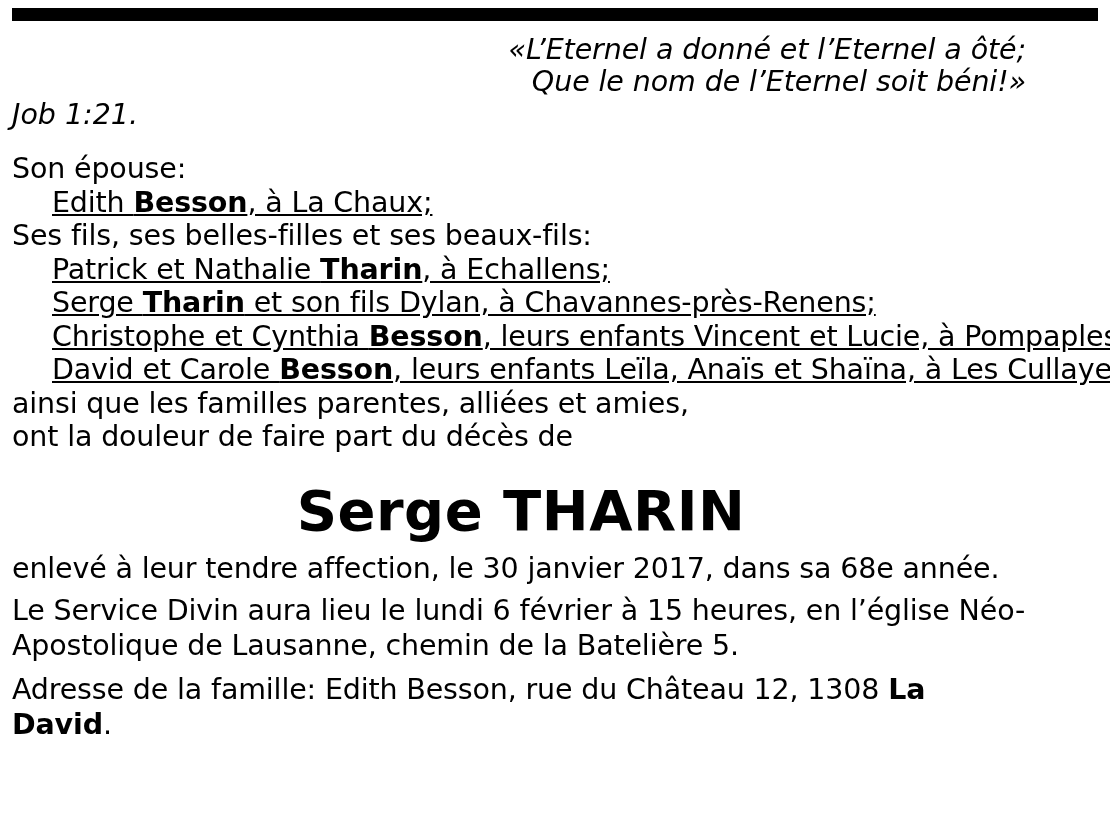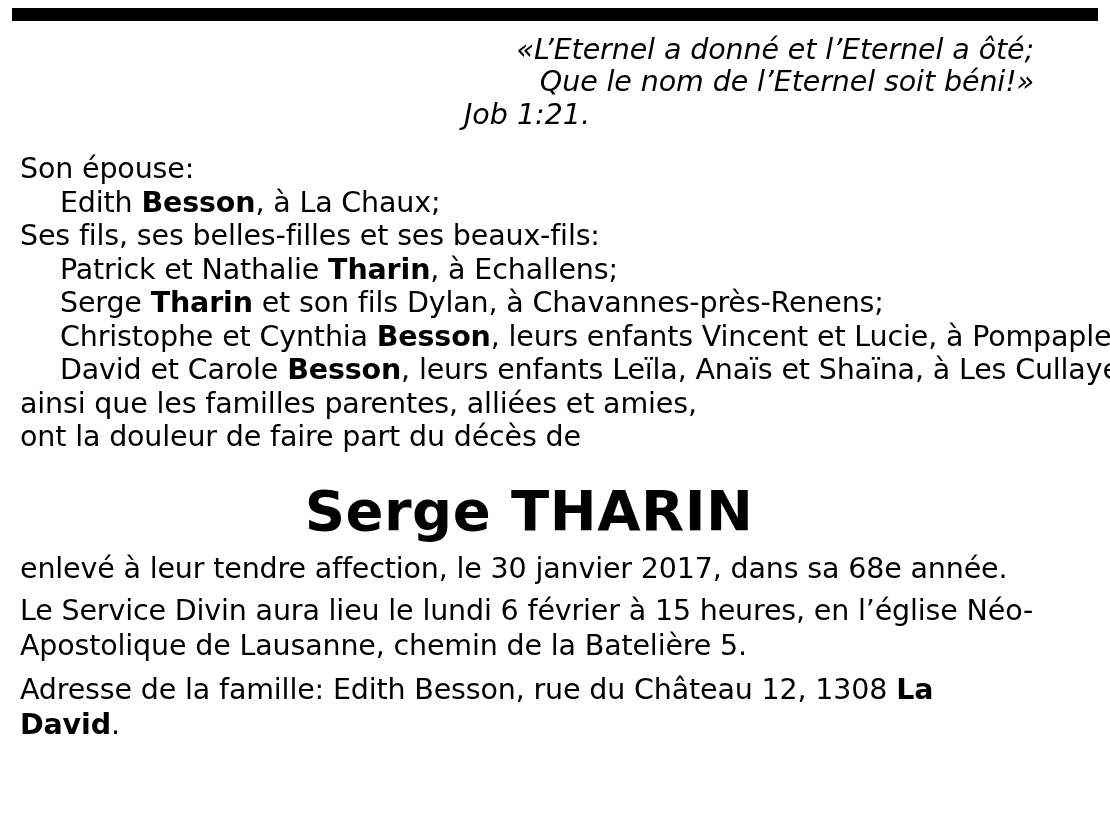--- a/index.html
+++ b/index.html
@@ -23,52 +23,53 @@
   .top-rule {
     position: absolute;
     left: 12px;
     top: 8px;
     width: 1086px;
     height: 13px;
     background: #000000;
   }
   .content {
     position: absolute;
-    left: 8px;
+    left: 0px;
     top: 34px;
     width: 1038px;
     padding: 0 8px 0 12px;
     box-sizing: border-box;
   }
   .quote {
     text-align: right;
     font-style: italic;
     font-size: 28.5px;
     line-height: 32px;
     padding-right: 4px;
     letter-spacing: -0.1px;
   }
   .quote-ref {
-    text-align: center;
+    text-align: left;
     font-style: italic;
     font-size: 28.5px;
     line-height: 34px;
     padding-right: 4px;
   }
   .family {
     margin-top: 20px;
     font-size: 28.5px;
     line-height: 33.5px;
     letter-spacing: -0.15px;
   }
   .family .line {
     white-space: nowrap;
   }
   .family .indent {
     padding-left: 40px;
+    text-decoration: underline;
   }
   .family b {
     font-weight: bold;
   }
   .deceased-name {
     text-align: center;
     font-weight: bold;
     font-size: 56px;
     line-height: 62px;
     margin-top: 26px;

